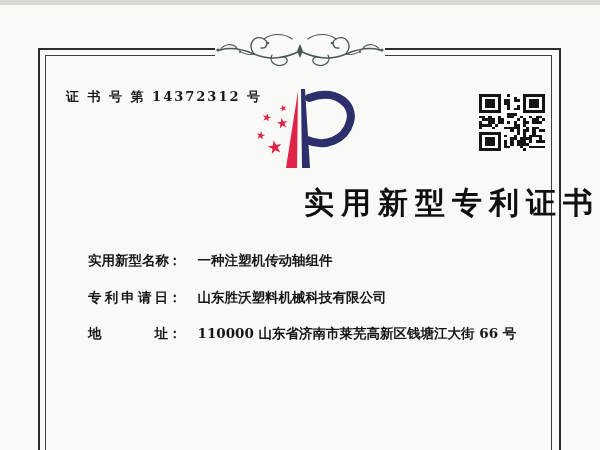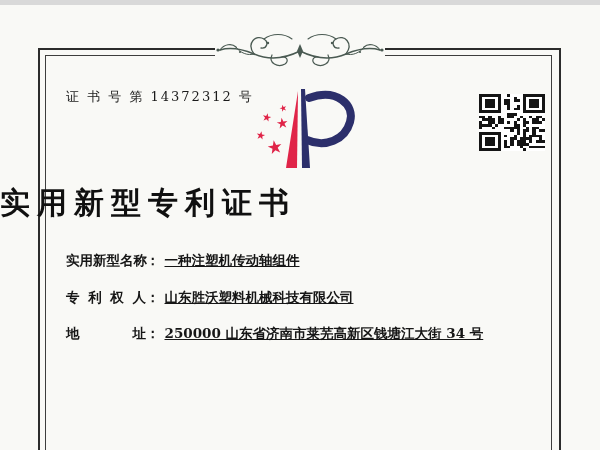--- a/index.html
+++ b/index.html
@@ -3,35 +3,35 @@
 <meta charset="utf-8">
 <style>
   html,body{margin:0;padding:0;}
   .page{position:relative;width:600px;height:450px;background:#f9f9f6;overflow:hidden;
         font-family:"DejaVu Serif","Liberation Serif",serif;}
   .scan-strip{position:absolute;top:0;left:0;right:0;height:5px;background:#d9d9d9;}
   .frame-outer{position:absolute;left:38px;top:48px;width:519px;height:430px;border:2px solid #2c2c2c;}
   .frame-inner{position:absolute;left:45px;top:55px;width:505px;height:420px;border:1px solid #3d3d3d;}
   .flourish{position:absolute;left:210px;top:27px;width:180px;height:44px;}
   .cert-no{position:absolute;left:66px;top:88px;font-size:13px;letter-spacing:2px;
-           color:#1b1b1b;font-weight:400;white-space:nowrap;}
+           color:#1b1b1b;font-weight:700;white-space:nowrap;}
   .logo{position:absolute;left:231px;top:85px;width:138px;height:88px;}
   .qr{position:absolute;left:479px;top:94px;width:66px;height:57px;}
-  .title{position:absolute;left:0;right:0;top:183px;text-align:left;font-size:30px;
+  .title{position:absolute;left:0;right:0;top:183px;text-align:right;font-size:30px;
          font-weight:700;letter-spacing:7px;color:#101010;white-space:nowrap;}
   .fields{position:absolute;left:66px;top:252px;width:500px;height:198px;}
   .row{position:absolute;left:0;white-space:nowrap;font-size:13.5px;color:#161616;font-weight:600;}
   .row:nth-of-type(1){top:0}
   .row:nth-of-type(2){top:37px}
   .row:nth-of-type(3){top:73px}
   .row:nth-of-type(4){top:109px}
   .row:nth-of-type(5){top:145px}
   .row:nth-of-type(6){top:178px}
-  .lab{display:inline-block;width:80px;text-align:justify;text-align-last:justify;vertical-align:bottom;}
-  .val{margin-left:5px;text-decoration:underline;}
+  .lab{display:inline-block;width:80px;text-align:justify;text-align-last:justify;vertical-align:bottom;margin-left:22px;}
+  .val{margin-left:16px;}
   .star{font-family:"DejaVu Sans",sans-serif;}
 </style>
 </head>
 <body>
 
 <div class="page">
 
   <div class="scan-strip"></div>
 
   <div class="frame-outer"></div>
@@ -199,20 +199,20 @@
         <rect x="2" y="16" width="3" height="3" fill="#151515"></rect>
       </svg></div>
 
   <div class="title">实用新型专利证书</div>
 
   <div class="fields">
     <div class="row">
       <span class="lab">实用新型名称</span><span>：</span><span class="val">一种注塑机传动轴组件</span>
     </div>
     <div class="row">
-      <span class="lab">专利权人</span><span>：</span><span class="val">山东胜沃塑料机械科技有限公司</span>
+      <span class="lab">专利申请日</span><span>：</span><span class="val">山东胜沃塑料机械科技有限公司</span>
     </div>
     <div class="row">
-      <span class="lab">地址</span><span>：</span><span class="val">250000 山东省济南市莱芜高新区钱塘江大街 34 号</span>
+      <span class="lab">地址</span><span>：</span><span class="val">110000 山东省济南市莱芜高新区钱塘江大街 66 号</span>
     </div>
   </div>
 
 </div>
 
 </body></html>

